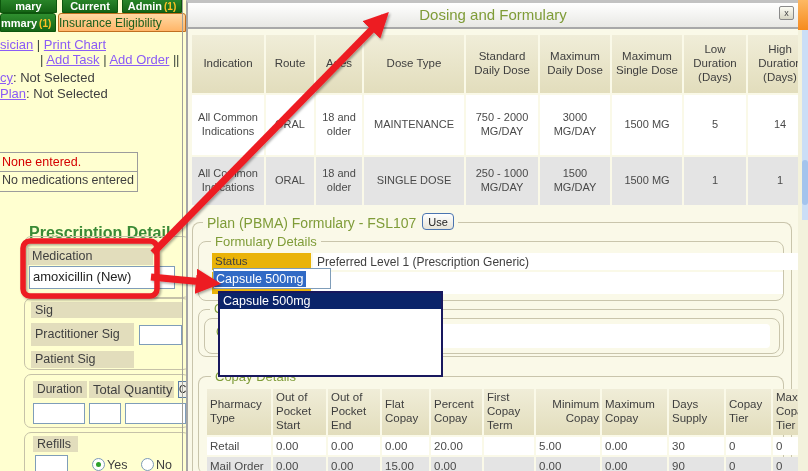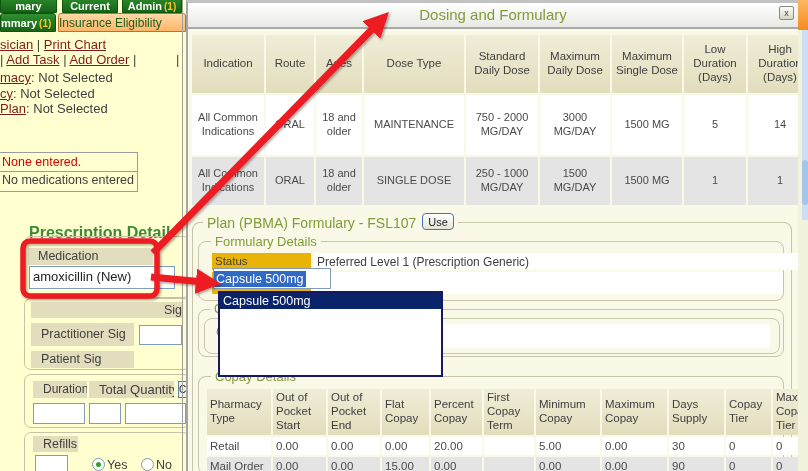--- a/index.html
+++ b/index.html
@@ -16,40 +16,40 @@
   .tabs2{position:absolute;left:0;top:13px;height:19px;}
   .tabs2 .tab{position:absolute;height:19px;box-sizing:border-box;border:1px solid #0D560D;
       background:linear-gradient(#2F8F2F,#156415);color:#FFF;font-size:11px;font-weight:bold;
       text-align:left;line-height:18px;border-radius:3px 3px 0 0;overflow:hidden;}
   .tabs2 .tab:nth-child(1){left:0;width:56px;}
   .tabs2 .tab.active{left:58px;width:128px;background:linear-gradient(#FFD9A4,#FFB568);
       border:1px solid #C07020;color:#1C5E1C;font-weight:normal;font-size:12px;}
   .tab-count{color:#FFC125;margin-left:2px;font-size:10px;}
   .navrow{position:absolute;left:0;font-size:13px;white-space:nowrap;}
   .navrow.r1{top:37px;}
-  .navrow.r2{top:52px;}
-  .textlink{text-decoration:underline;color:#7f1d1d;cursor:pointer;}
+  .navrow.r2{top:52px;padding-left:40px;}
+  .textlink{text-decoration:underline;color:#8b5cf6;cursor:pointer;}
   .sep{color:#3D483D;}
   .right-pipe{position:absolute;left:176px;top:52px;font-size:13px;color:#3D483D;}
   .selections{position:absolute;left:0;top:70px;font-size:13px;line-height:15.5px;}
   .alert-box{position:absolute;left:-2px;width:140px;box-sizing:border-box;border:1px solid #9C9C9C;
       font-size:12.5px;padding:2px 0 0 3px;}
   .alert-box.one{top:152px;height:20px;color:#D40000;}
   .alert-box.two{top:171px;height:21px;border-top:none;color:#3F3F3F;}
   .rx-heading{position:absolute;left:29px;top:224px;width:158px;overflow:hidden;white-space:nowrap;
       font-size:16px;font-weight:bold;color:#3A8A36;}
   .fs{position:absolute;border:1px solid #C6C2A8;border-radius:7px;box-sizing:border-box;}
   .fs.med{left:24px;top:236px;width:166px;height:62px;}
   .fs.sig{left:24px;top:298px;width:166px;height:72px;}
   .fs.dur{left:24px;top:374px;width:166px;height:54px;}
   .fs.ref{left:24px;top:432px;width:166px;height:45px;}
   .label-bar{position:absolute;background:#E2DDBC;font-size:12.5px;color:#3F3F3F;
-      padding-left:10px;box-sizing:border-box;overflow:hidden;white-space:nowrap;}
+      padding-left:4px;box-sizing:border-box;overflow:hidden;white-space:nowrap;}
   .lb-med{left:28px;top:248px;width:125px;height:17px;line-height:17px;}
-  .lb-sig{left:31px;top:302px;width:151px;height:16px;line-height:16px;text-align:right;}
+  .lb-sig{left:31px;top:302px;width:151px;height:16px;line-height:16px;}
   .lb-pract{left:31px;top:323px;width:103px;height:23px;line-height:23px;}
   .lb-patient{left:31px;top:351px;width:103px;height:17px;line-height:17px;}
   .lb-dur{left:33px;top:381px;width:54px;height:17px;line-height:17px;font-size:12px;}
   .lb-tq{left:89px;top:381px;width:85px;height:17px;line-height:17px;font-size:13px;}
   .lb-ref{left:33px;top:436px;width:45px;height:16px;line-height:16px;}
   .lb-ms{left:88px;top:436px;width:98px;height:16px;line-height:16px;}
   .input{position:absolute;background:#FFF;border:1px solid #7F9DB9;box-sizing:border-box;
       font-size:13px;color:#222;padding:2px 0 0 3px;overflow:hidden;white-space:nowrap;}
   .in-med{left:29px;top:266px;width:146px;height:23px;}
   .in-pract{left:139px;top:325px;width:43px;height:20px;}
@@ -120,21 +120,21 @@
   .copay-fs{left:10px;top:373px;width:586px;height:98px;border-bottom:none;}
   .copay-fs .legend{left:12px;top:-8px;font-size:13px;}
   table.copay{left:17px;top:384px;width:577px;}
   .copay th{text-align:left;height:44px;padding-left:3px;}
   .copay td{font-size:11.5px;color:#4A4A4A;text-align:left;padding:0 0 0 3px;height:18px;vertical-align:middle;}
   .copay tbody tr:nth-child(1) td{background:#FFF;}
   .copay tbody tr:nth-child(2) td{background:#E4E4E4;}
   .copay th:nth-child(1){width:60px;}.copay th:nth-child(2){width:49px;}
   .copay th:nth-child(3){width:48px;}.copay th:nth-child(4){width:43px;}
   .copay th:nth-child(5){width:47px;}.copay th:nth-child(6){width:46px;}
-  .copay th:nth-child(7){width:60px;}.copay th:nth-child(8){width:61px;}
+  .copay th:nth-child(7){width:60px;text-align:right;}.copay th:nth-child(8){width:61px;}
   .copay th:nth-child(9){width:51px;}.copay th:nth-child(10){width:41px;}
   .copay th:nth-child(11){width:47px;}
   
   .combobox{position:absolute;left:213px;top:268px;width:118px;height:21px;background:#FFF;
       border:1px solid #7F9DB9;box-sizing:border-box;z-index:6;}
   .combo-sel{display:inline-block;background:#316AC5;color:#FFF;font-size:12.5px;
       padding:1px 2px;white-space:nowrap;}
   .dd-list{position:absolute;left:218px;top:291px;width:225px;height:86px;background:#FFF;
       border:2px solid #18185E;box-sizing:border-box;z-index:6;}
   .dd-item{font-size:12.5px;padding:1px 3px;white-space:nowrap;}
@@ -155,21 +155,20 @@
   <div class="tabs2">
       <div class="tab"><span class="tab-label">mmary</span><span class="tab-count">(1)</span></div>
       <div class="tab active"><span class="tab-label">Insurance Eligibility</span></div>
     </div>
 
   <div class="navrow r1"><span class="textlink">sician</span><span class="sep"> | </span><span class="textlink">Print Chart</span></div>
   <div class="navrow r2"><span class="sep">| </span><span class="textlink">Add Task</span><span class="sep"> | </span><span class="textlink">Add Order</span><span class="sep"> |</span></div>
   <span class="right-pipe">|</span>
 
   <div class="selections">
-      <div class="sel-row"><span class="textlink">macy</span><span class="sel-rest">: Not Selected</span></div>
       <div class="sel-row"><span class="textlink">cy</span><span class="sel-rest">: Not Selected</span></div>
       <div class="sel-row"><span class="textlink">Plan</span><span class="sel-rest">: Not Selected</span></div>
     </div>
 
   <div class="alert-box one"><span>None entered.</span></div>
   <div class="alert-box two"><span>No medications entered</span></div>
 
   <div class="rx-heading">Prescription Detail</div>
   <div class="fs med"></div>
   <div class="label-bar lb-med">Medication</div>

